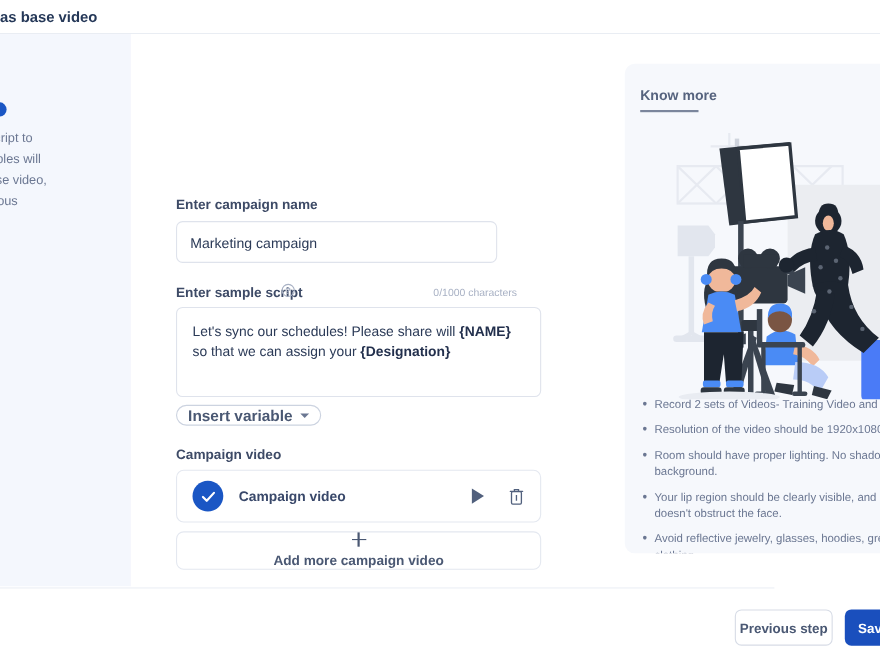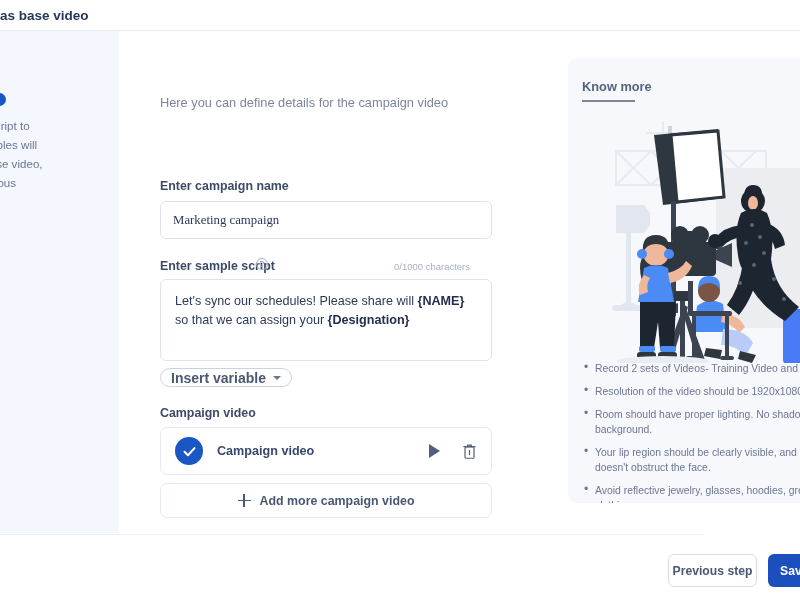--- a/index.html
+++ b/index.html
@@ -52,24 +52,24 @@
     position: absolute; left: 41px; top: 64px;
     font-size: 12.8px; color: #7b869c; white-space: nowrap;
   }
 
   .field-label {
     font-size: 12.4px; font-weight: 700; color: #3d4a66;
   }
   .lbl-name { position: absolute; left: 41px; top: 148px; }
   .input-name {
     position: absolute; left: 41px; top: 170px;
-    width: 332px; height: 38px;
+    width: 292px; height: 38px;
     border: 1px solid #dfe3ec; border-radius: 6px;
     background: #fff; padding: 0 12px;
-    font-family: Liberation Serif, serif;
+    font-family: Liberation Sans, sans-serif;
     font-size: 12.8px; color: #2b3a57; outline: none;
   }
 
   .lbl-script { position: absolute; left: 41px; top: 228px; }
   .help-icon {
     position: absolute; left: 137px; top: 227px;
     width: 12px; height: 12px; border: 1.2px solid #a8b1c4;
     border-radius: 50%; color: #a8b1c4; font-size: 8.5px;
     line-height: 10px; text-align: center; font-weight: 700;
   }
@@ -119,21 +119,21 @@
     width: 0; height: 0; border-top: 7px solid transparent;
     border-bottom: 7px solid transparent; border-left: 11px solid #51607d;
     margin-right: 22px;
   }
   .add-more {
     position: absolute; left: 41px; top: 452px;
     width: 332px; height: 35px;
     border: 1px solid #e4e8f0; border-radius: 7px; background: #fff;
     display: flex; align-items: center; justify-content: center; gap: 9px;
     font-size: 12.4px; font-weight: 700; color: #4a5873;
-    font-family: "Liberation Sans", sans-serif; cursor: pointer;
+    font-family: "Liberation Sans", sans-serif; cursor: pointer; flex-direction: column;
   }
   .plus {
     position: relative; width: 13px; height: 13px;
   }
   .plus:before, .plus:after {
     content: ""; position: absolute; background: #4a5873;
   }
   .plus:before { left: 0; top: 5.6px; width: 13px; height: 1.8px; }
   .plus:after { top: 0; left: 5.6px; height: 13px; width: 1.8px; }
 
@@ -196,21 +196,20 @@
   <div class="sidebar">
     <div class="sidebar-dot"></div>
     <div class="sidebar-text">es in the script to
 . The variables will
 into the base video,
 n of numerous
 needed.</div>
   </div>
 
   <div class="main">
-    <div class="page-sub">Here you can define details for the campaign video</div>
 
     <div class="field-label lbl-name">Enter campaign name</div>
     <input class="input-name" value="Marketing campaign" style="">
 
     <div class="field-label lbl-script">Enter sample script</div>
     <div class="help-icon">?</div>
     <div class="char-count">0/1000 characters</div>
 
     <div class="textarea-script">
       <span>Let's sync our schedules! Please share will </span><b>{NAME}</b><span> so that we can assign your </span><b>{Designation}</b>

